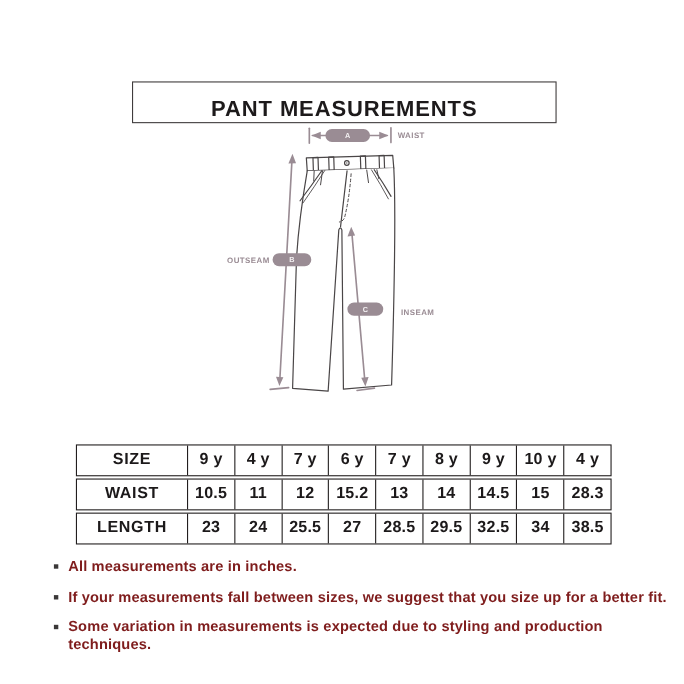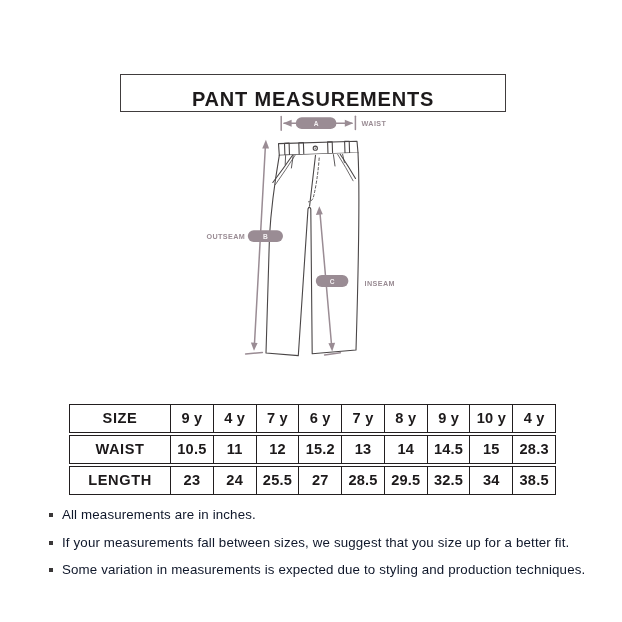--- a/index.html
+++ b/index.html
@@ -35,21 +35,21 @@
   }
   .t-cell.t-head { flex:0 0 100px; border-left:none; letter-spacing:0.6px; }
 
   
   .notes { position:absolute; left:49px; top:507px; }
   .note { display:flex; align-items:flex-start; margin-bottom:11.5px; }
   .bullet {
     flex:none; width:4px; height:4px; background:#3a3738; margin:6px 9px 0 0;
   }
   .note-text {
-    font-size:13.3px; color:#0f172a; letter-spacing:0.15px; line-height:16px;
+    font-size:13.3px; color:#7f1d1d; letter-spacing:0.15px; line-height:16px;font-weight:bold;
   }
 </style>
 </head>
 <body>
 
 <div class="frame">
 
   <div class="title-box">
     <span class="title-text">PANT MEASUREMENTS</span>
   </div>

